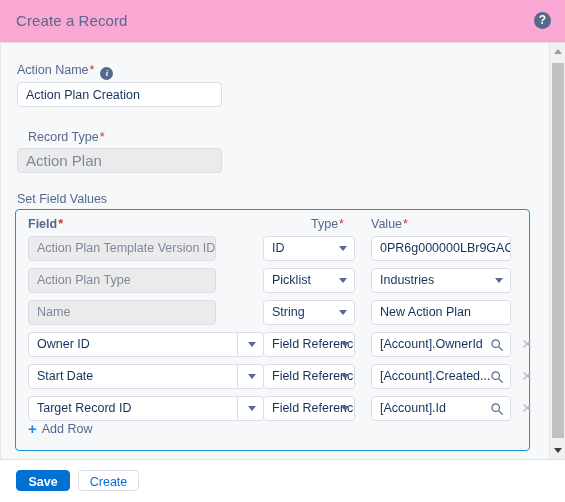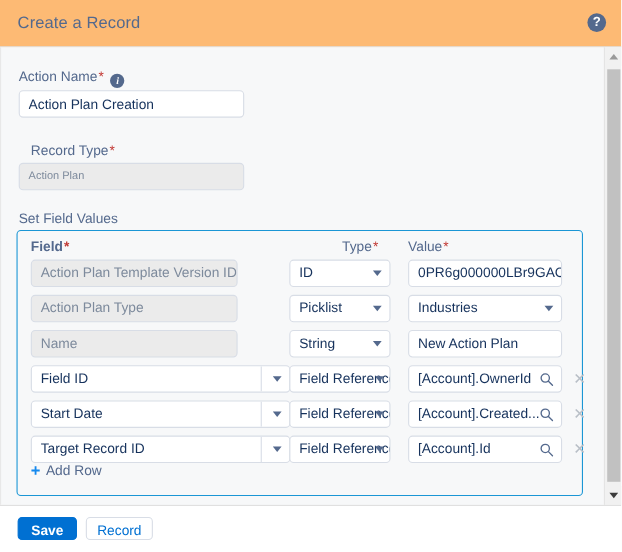--- a/index.html
+++ b/index.html
@@ -14,21 +14,21 @@
     position: relative;
     width: 565px; height: 502px;
     background: #ffffff;
     overflow: hidden;
   }
 
   
   .header {
     position: absolute; left: 0; top: 0;
     width: 565px; height: 43px;
-    background: #fdba74;
+    background: #f9a8d4;
     border-bottom: 1px solid #e0e0e0;
   }
   .header-title {
     position: absolute; left: 16px; top: 12px;
     font-size: 15px; color: #54698d; letter-spacing: .1px;
   }
   .help-icon {
     position: absolute; right: 14px; top: 12px;
     width: 17px; height: 17px; border-radius: 50%;
     background: #54698d;
@@ -69,21 +69,21 @@
     padding: 0 8px; line-height: 23px;
     font-family: "Liberation Sans", sans-serif;
     outline: none;
   }
 
   .lbl-record-type { position: absolute; left: 16px; top: 87px; margin-left: 11px; }
   .in-record-type {
     position: absolute; left: 16px; top: 105px;
     width: 205px; height: 25px;
     background: #ebebeb; border: 1px solid #d8dde6; border-radius: 4px;
-    color: #7d8a9c; font-size: 10px;
+    color: #7d8a9c; font-size: 15px;
     padding: 0 8px; line-height: 23px;
   }
 
   .lbl-set-field { position: absolute; left: 16px; top: 149px; }
 
   
   .fieldset {
     position: absolute; left: 14px; top: 166px;
     width: 515px; height: 242px;
     border: 1px solid #1b96d5; border-radius: 4px;
@@ -279,21 +279,21 @@
         <div class="cell cell-disabled c-field">Name</div>
         <div class="cell cell-input c-type">
           <span>String</span>
           <span class="caret"></span>
         </div>
         <div class="cell cell-input c-value">New Action Plan</div>
       </div>
 
       <div class="row" style="top:122px">
         <div class="cell cell-input c-field-combo">
-          <span>Field ID</span>
+          <span>Owner ID</span>
           <span class="combo-divider"></span>
           <span class="caret"></span>
         </div>
         <div class="cell cell-input c-type" style="padding-right:6px">
           <span>Field Reference</span>
           <span class="caret-inline" style="right:5px"></span>
         </div>
         <div class="cell cell-input c-value-search">
           <span>[Account].OwnerId</span>
           <svg class="search-icon" viewBox="0 0 16 16">
@@ -356,16 +356,16 @@
         <i></i>
       </div>
     <div class="sb-thumb"></div>
     <div class="sb-arrow down">
         <i></i>
       </div>
   </div>
 
   <div class="footer">
     <div class="btn btn-save">Save</div>
-    <div class="btn btn-cancel">Record</div>
+    <div class="btn btn-cancel">Create</div>
   </div>
 
 </div>
 
 </body></html>

